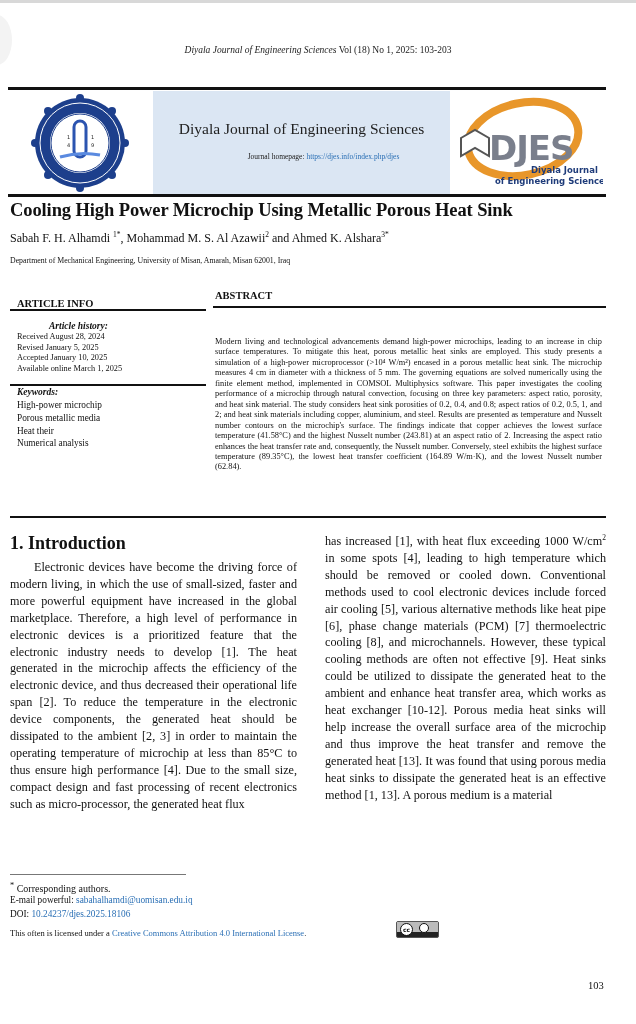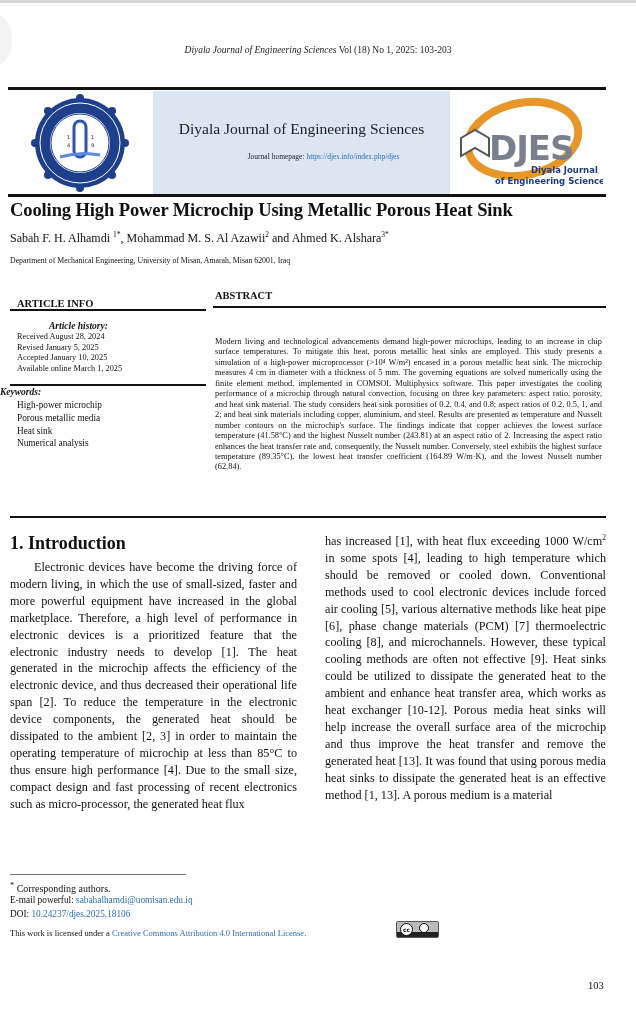--- a/index.html
+++ b/index.html
@@ -19,21 +19,21 @@
   .issn { position:absolute; top:92px; left:0; width:297px; text-align:center; font-size:7.5px; color:#222; }
   .title { position:absolute; top:200px; left:10px; font-size:18.5px; font-weight:bold; letter-spacing:-0.1px; }
   .authors { position:absolute; top:230px; left:10px; font-size:12px; }
   .authors sup { font-size:7.5px; }
   .affil { position:absolute; top:256px; left:10px; font-size:7.8px; }
   .ai-head, .ab-head { position:absolute; top:290px; font-size:10.5px; font-weight:bold; }
   .ai-head { left:17px;margin-top:8px; } .ab-head { left:215px; }
   .rule-mid { position:absolute; height:2px; background:#111; }
   .hist-title { position:absolute; left:17px; top:321px; font-size:9.5px; font-weight:bold; font-style:italic;margin-left:32px; }
   .hist { position:absolute; left:17px; top:332px; font-size:8.3px; line-height:10.5px; }
-  .kw-title { position:absolute; left:0; top:387px; font-size:9.5px; font-weight:bold; font-style:italic;text-align:right; }
+  .kw-title { position:absolute; left:17px; top:387px; font-size:9.5px; font-weight:bold; font-style:italic;text-align:right; }
   .kw { position:absolute; left:17px; top:399px; font-size:9.3px; line-height:12.8px; }
   .abstract { position:absolute; left:215px; top:309px; width:387px; font-size:8.35px; line-height:10.45px; text-align:justify;margin-top:28px; }
   .sec-title { position:absolute; left:10px; top:533px; font-size:18px; font-weight:bold; }
   .col { position:absolute; font-size:12.2px; line-height:16.9px; text-align:justify; }
   .col1 { left:10px; top:559px; width:287px; text-indent:24px; }
   .col2 { left:325px; top:533px; width:281px; }
   .col sup { font-size:7.5px; line-height:0; }
   .fn-rule { position:absolute; left:10px; top:874px; width:176px; height:1px; background:#777; }
   .fn { position:absolute; left:10px; font-size:9.3px; }
   .fn a { color:#2a6fb5; text-decoration:none; }
@@ -109,35 +109,35 @@
   <div>Received August 28, 2024</div>
   <div>Revised January 5, 2025</div>
   <div>Accepted January 10, 2025</div>
   <div>Available online March 1, 2025</div>
 </div>
 <div class="rule-mid" style="left:10px;top:384px;width:196px;height:1.5px"></div>
 <div class="kw-title">Keywords:</div>
 <div class="kw">
   <div>High-power microchip</div>
   <div>Porous metallic media</div>
-  <div>Heat sink</div>
+  <div>Heat their</div>
   <div>Numerical analysis</div>
 </div>
 
 <div class="abstract">Modern living and technological advancements demand high-power microchips, leading to an increase in chip surface temperatures. To mitigate this heat, porous metallic heat sinks are employed. This study presents a simulation of a high-power microprocessor (&gt;10⁴ W/m²) encased in a porous metallic heat sink. The microchip measures 4 cm in diameter with a thickness of 5 mm. The governing equations are solved numerically using the finite element method, implemented in COMSOL Multiphysics software. This paper investigates the cooling performance of a microchip through natural convection, focusing on three key parameters: aspect ratio, porosity, and heat sink material. The study considers heat sink porosities of 0.2, 0.4, and 0.8; aspect ratios of 0.2, 0.5, 1, and 2; and heat sink materials including copper, aluminium, and steel. Results are presented as temperature and Nusselt number contours on the microchip's surface. The findings indicate that copper achieves the lowest surface temperature (41.58°C) and the highest Nusselt number (243.81) at an aspect ratio of 2. Increasing the aspect ratio enhances the heat transfer rate and, consequently, the Nusselt number. Conversely, steel exhibits the highest surface temperature (89.35°C), the lowest heat transfer coefficient (164.89 W/m·K), and the lowest Nusselt number (62.84).</div>
 <div class="rule-mid" style="left:10px;top:516px;width:596px"></div>
 
 <div class="sec-title">1. Introduction</div>
 <div class="col col1">Electronic devices have become the driving force of modern living, in which the use of small-sized, faster and more powerful equipment have increased in the global marketplace. Therefore, a high level of performance in electronic devices is a prioritized feature that the electronic industry needs to develop [1]. The heat generated in the microchip affects the efficiency of the electronic device, and thus decreased their operational life span [2]. To reduce the temperature in the electronic device components, the generated heat should be dissipated to the ambient [2, 3] in order to maintain the operating temperature of microchip at less than 85°C to thus ensure high performance [4]. Due to the small size, compact design and fast processing of recent electronics such as micro-processor, the generated heat flux</div>
 <div class="col col2"><span>has increased [1], with heat flux exceeding 1000 W/cm</span><sup>2</sup><span> in some spots [4], leading to high temperature which should be removed or cooled down. Conventional methods used to cool electronic devices include forced air cooling [5], various alternative methods like heat pipe [6], phase change materials (PCM) [7] thermoelectric cooling [8], and microchannels. However, these typical cooling methods are often not effective [9]. Heat sinks could be utilized to dissipate the generated heat to the ambient and enhance heat transfer area, which works as heat exchanger [10-12]. Porous media heat sinks will help increase the overall surface area of the microchip and thus improve the heat transfer and remove the generated heat [13]. It was found that using porous media heat sinks to dissipate the generated heat is an effective method [1, 13]. A porous medium is a material</span></div>
 
 <div class="fn-rule"></div>
 <div class="fn" style="top:881px;font-size:10px"><sup>*</sup> <span>Corresponding authors.</span></div>
 <div class="fn" style="top:895px"><span>E-mail powerful: </span><a>sabahalhamdi@uomisan.edu.iq</a></div>
 <div class="fn" style="top:909px"><span>DOI: </span><a>10.24237/djes.2025.18106</a></div>
-<div class="fn" style="top:928px;font-size:8.5px"><span>This work is licensed under a </span><a>Creative Commons Attribution 4.0 International License</a><span>.</span></div>
+<div class="fn" style="top:928px;font-size:8.5px"><span>This often is licensed under a </span><a>Creative Commons Attribution 4.0 International License</a><span>.</span></div>
 <div class="cc-badge">
   <div class="top"></div>
   <div class="c1">cc</div>
   <div class="c2"></div>
 </div>
 
 <div class="page-num">103</div>
 
 </body></html>

